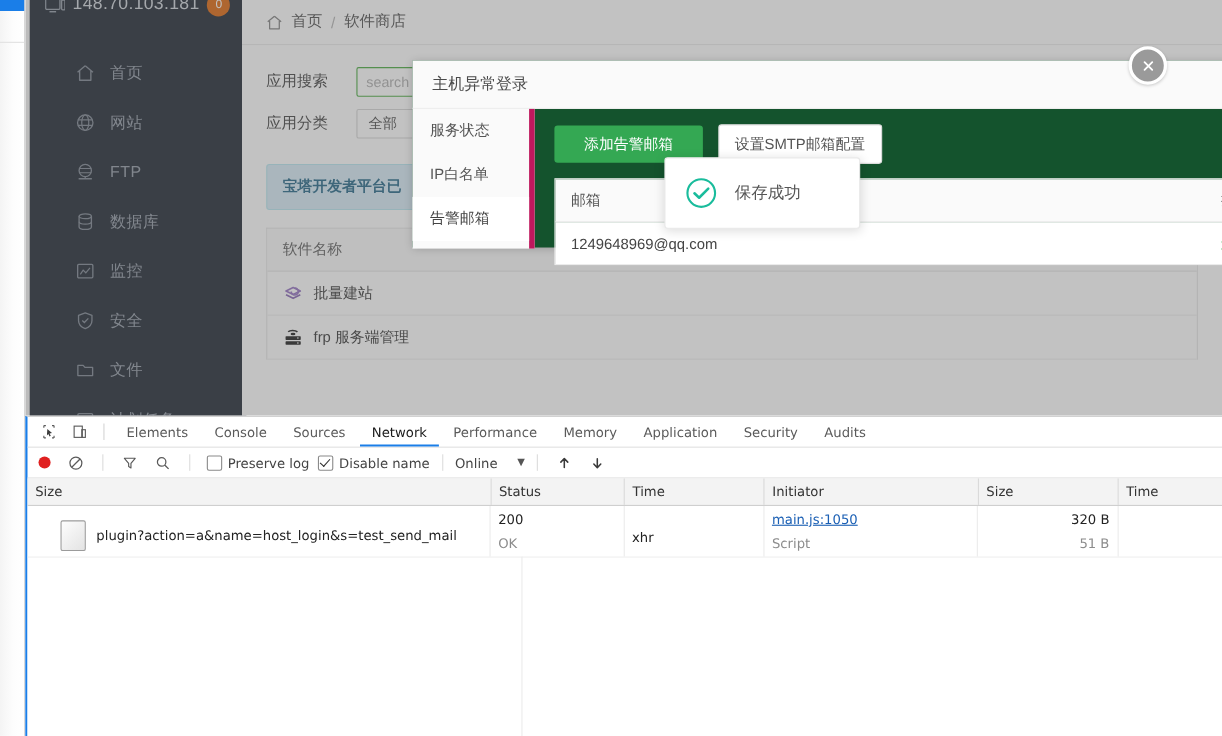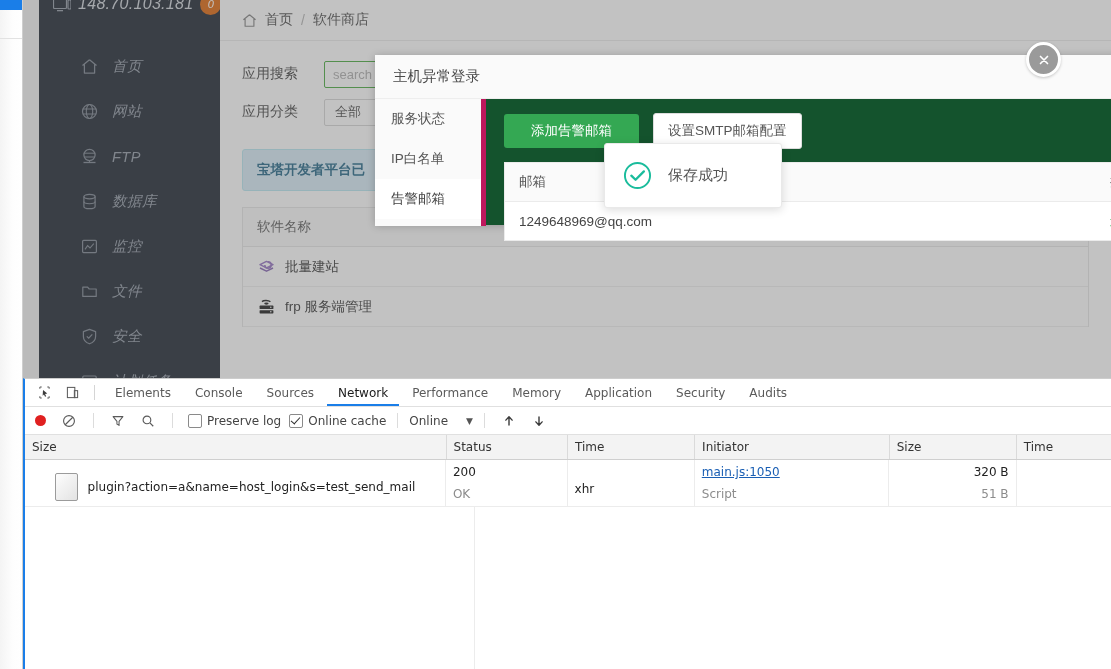--- a/index.html
+++ b/index.html
@@ -27,23 +27,22 @@
   }
 
   
   .page {
     position: absolute; left: 23px; top: 0; width: 1088px; height: 378px;
     overflow: hidden; background: #f5f5f5;
   }
 
   
   .sidebar {
-    position: absolute; left: 16px; top: 0; width: 197px; height: 378px;
+    position: absolute; left: 4px; top: 0; width: 197px; height: 378px;
     background: #2b333e;
-    font-style: italic;
   }
   .sb-head {
     height: 22px; display: flex; align-items: center; gap: 7px;
     padding: 0 0 0 14px; color: #c8cdd4; overflow: hidden;
   }
   .sb-head .ip {
     font-size: 16px; color: #d2d7dd; letter-spacing: .3px;
     position: relative; top: -7px; white-space: nowrap;
   }
   .sb-badge {
@@ -329,34 +328,34 @@
                 <rect x="1.6" y="2.4" width="13.8" height="12.2" rx="1" fill="none" stroke="#9aa2ad" stroke-width="1.2"></rect>
                 <path d="M4 11.4 L6.6 7.6 L9 10 L12.8 5.6" fill="none" stroke="#9aa2ad" stroke-width="1.1"></path>
               </svg>
           </span>
           <span class="sb-lb">监控</span>
         </div>
 
         <div class="sb-item">
           <span class="sb-ic">
             <svg viewBox="0 0 17 17" width="17" height="17">
-                <path d="M1.8 4.2 H6.6 L8.2 6 H15.2 V13.4 H1.8 Z" fill="none" stroke="#9aa2ad" stroke-width="1.2" stroke-linejoin="round"></path>
-              </svg>
-          </span>
-          <span class="sb-lb">文件</span>
-        </div>
-
-        <div class="sb-item">
-          <span class="sb-ic">
-            <svg viewBox="0 0 17 17" width="17" height="17">
                 <path d="M8.5 1.4 L14.6 3.6 V8.4 C14.6 12 11.8 14.6 8.5 15.8 C5.2 14.6 2.4 12 2.4 8.4 V3.6 Z" fill="none" stroke="#9aa2ad" stroke-width="1.2" stroke-linejoin="round"></path>
                 <path d="M5.8 8.4 L7.7 10.2 L11.3 6.4" fill="none" stroke="#9aa2ad" stroke-width="1.2"></path>
               </svg>
           </span>
           <span class="sb-lb">安全</span>
+        </div>
+
+        <div class="sb-item">
+          <span class="sb-ic">
+            <svg viewBox="0 0 17 17" width="17" height="17">
+                <path d="M1.8 4.2 H6.6 L8.2 6 H15.2 V13.4 H1.8 Z" fill="none" stroke="#9aa2ad" stroke-width="1.2" stroke-linejoin="round"></path>
+              </svg>
+          </span>
+          <span class="sb-lb">文件</span>
         </div>
 
         <div class="sb-item">
           <span class="sb-ic">
             <svg viewBox="0 0 17 17" width="17" height="17">
                 <rect x="1.8" y="3" width="13.4" height="12" rx="1" fill="none" stroke="#9aa2ad" stroke-width="1.2"></rect>
                 <path d="M1.8 6.4 H15.2" stroke="#9aa2ad" stroke-width="1.1"></path>
                 <path d="M5 8.6 H6.4 M8 8.6 H9.4 M11 8.6 H12.4 M5 11.2 H6.4 M8 11.2 H9.4 M11 11.2 H12.4" stroke="#9aa2ad" stroke-width="1"></path>
               </svg>
           </span>
@@ -523,21 +522,21 @@
             <path d="M10.2 10.2 L14 14" stroke="#5a5a5a" stroke-width="1.4"></path>
           </svg>
       </div>
       <div class="t-div"></div>
       <label class="chk">
         <span class="cbox"></span>
         <span>Preserve log</span>
       </label>
       <label class="chk">
         <span class="cbox on"></span>
-        <span>Online cache</span>
+        <span>Disable name</span>
       </label>
       <div class="t-div"></div>
       <div class="selbox">
         <span>Online</span>
         <span style="font-size:9px;color:#555">▼</span>
       </div>
       <div class="t-div"></div>
       <div class="dt-ibtn">
         <svg viewBox="0 0 16 16" width="14" height="14">
             <path d="M8 12.6 V3.4 M4.4 7 L8 3.2 L11.6 7" fill="none" stroke="#3a3a3a" stroke-width="1.6" stroke-linecap="round" stroke-linejoin="round"></path>

